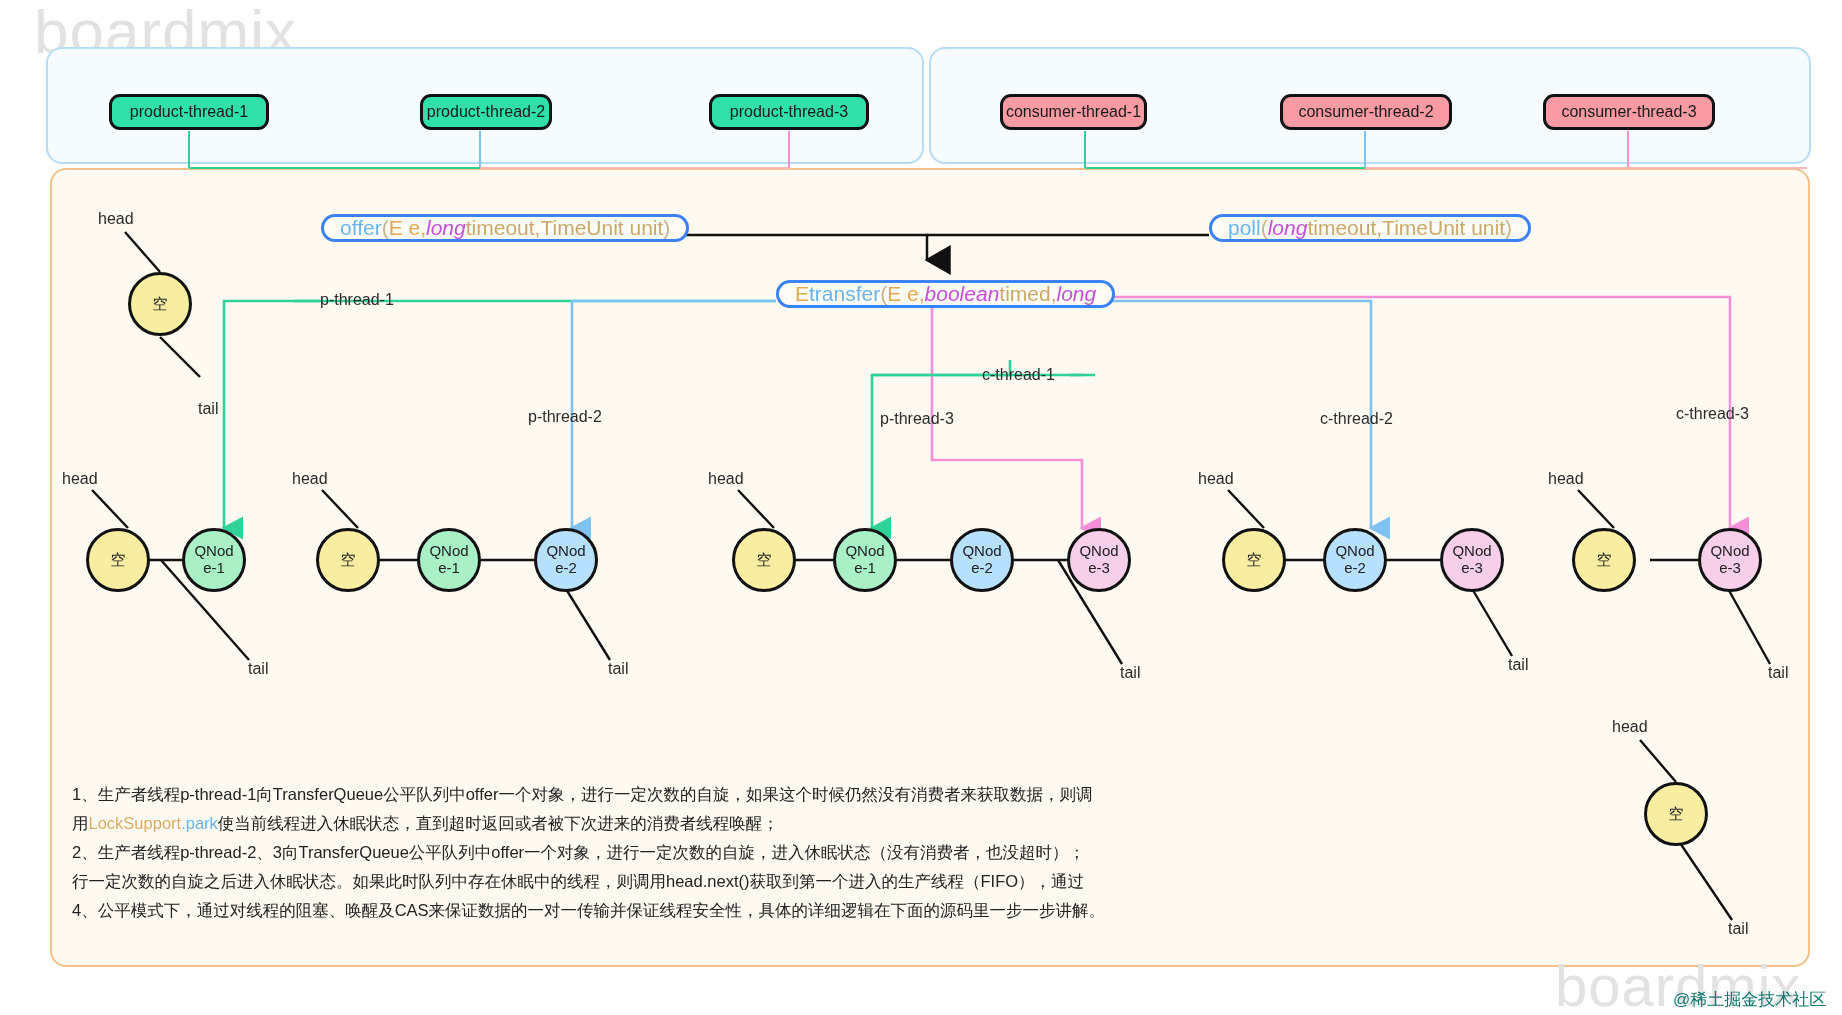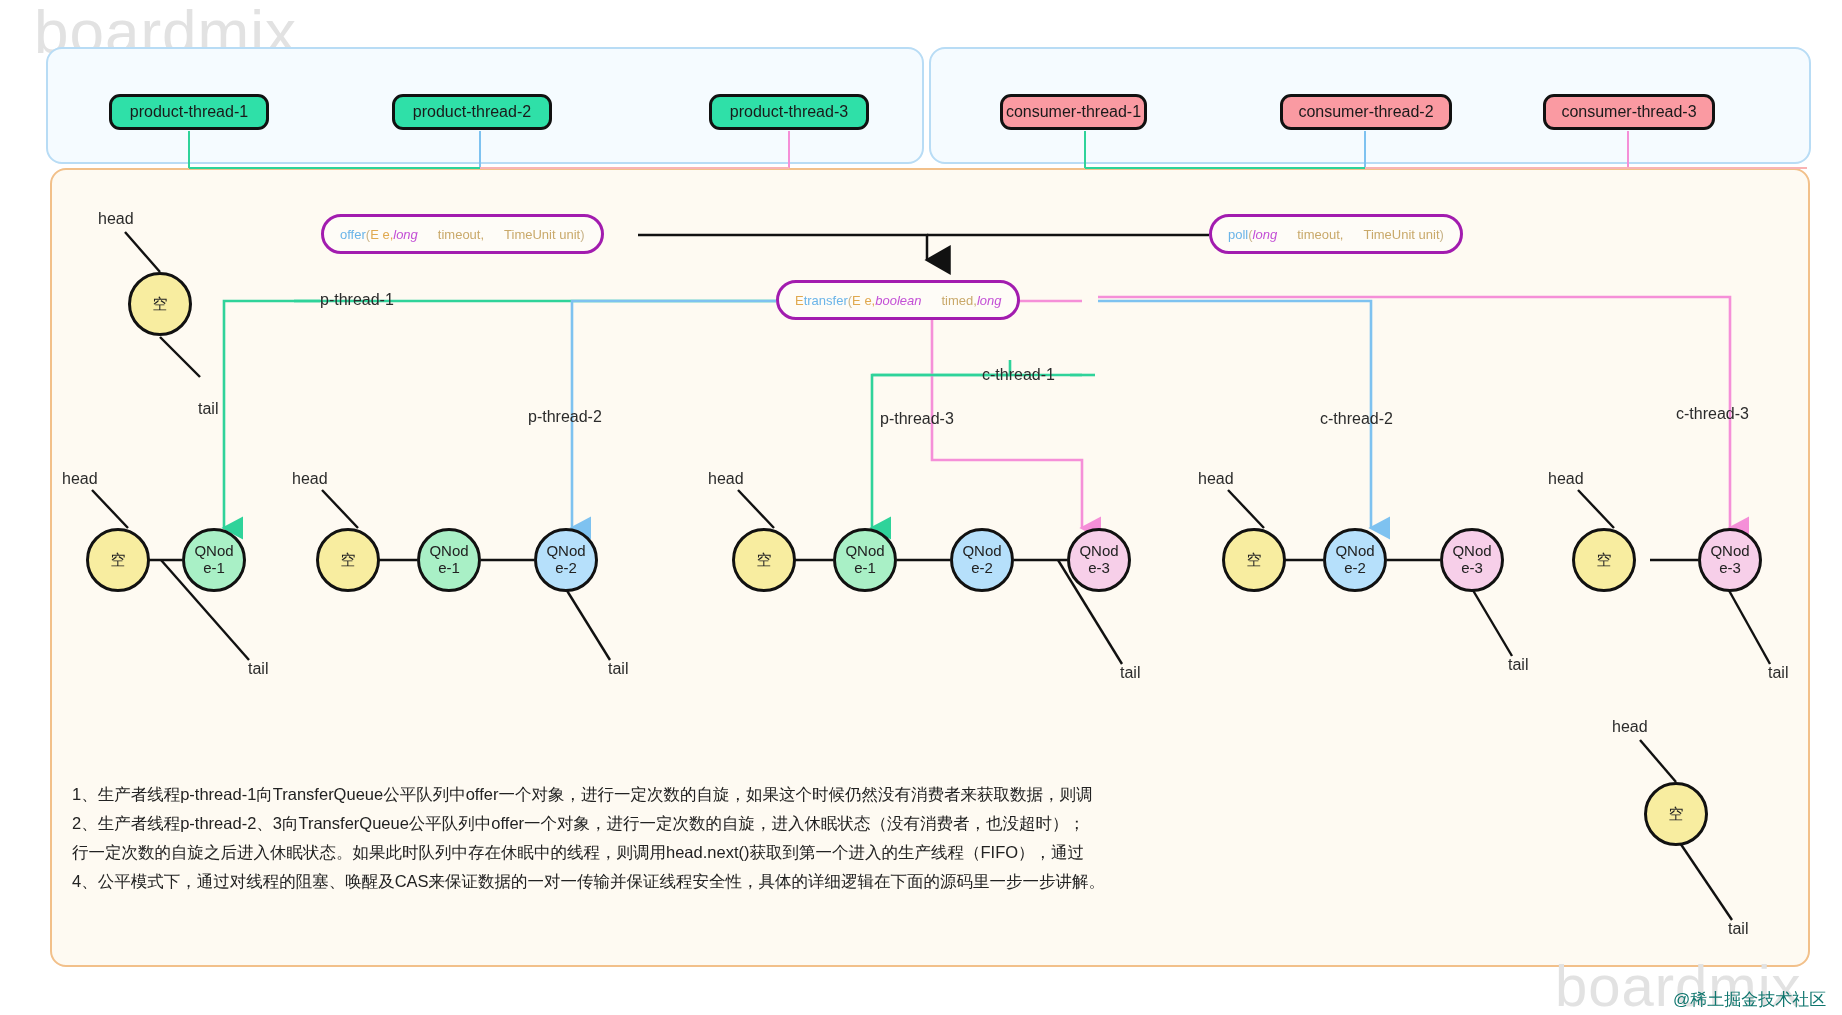--- a/index.html
+++ b/index.html
@@ -23,28 +23,28 @@
           border:2px solid #f2c08a;border-radius:16px;background:#fefaf2;}
 
   
   .chip{position:absolute;height:36px;border:3px solid #111;border-radius:11px;
         display:flex;align-items:center;justify-content:center;
         font-size:16px;color:#1a1a1a;padding:12px 12px;box-sizing:border-box;white-space:nowrap;}
   .chip-p{background:#2fe0a8;}
   .chip-c{background:#fa9aa2;}
 
   
-  .mbox{position:absolute;height:40px;border:3px solid #a21caf;border-radius:21px;background:#fefcf7;
+  .mbox{position:absolute;height:28px;border:3px solid #3b82f6;border-radius:21px;background:#fefcf7;
         display:flex;align-items:center;padding:0 16px;box-sizing:border-box;
-        font-size:13px;white-space:nowrap;}
+        font-size:21px;white-space:nowrap;}
   .tk-fn{color:#6ab4e8;}
   .tk-par{color:#c9b48a;}
   .tk-type{color:#e0a94f;}
   .tk-kw{color:#c34fd6;font-style:italic;}
-  .tk-id{color:#c9a96a;margin-left:20px;}
+  .tk-id{color:#c9a96a;}
 
   
   svg.lines{position:absolute;left:0;top:0;width:1842px;height:1015px;overflow:visible;pointer-events:none;}
 
   
   .node{position:absolute;width:64px;height:64px;border-radius:50%;border:3px solid #111;
         box-sizing:border-box;display:flex;flex-direction:column;align-items:center;
         justify-content:center;font-size:15px;line-height:1.12;color:#222;text-align:center;}
   .n-empty{background:#f8eda0;}
   .n-green{background:#a9f0c6;}
@@ -148,21 +148,21 @@
 
     <path d="M1578,490 L1614,528" stroke="#111" stroke-width="2.4" fill="none"></path>
     <path d="M1712,560 L1770,664" stroke="#111" stroke-width="2.4" fill="none"></path>
     <path d="M1650,560 L1698,560" stroke="#111" stroke-width="2.6" fill="none"></path>
 
     <path d="M1640,740 L1676,782" stroke="#111" stroke-width="2.4" fill="none"></path>
     <path d="M1678,840 L1732,920" stroke="#111" stroke-width="2.4" fill="none"></path>
   </svg>
 
   <div class="chip chip-p" style="left:109px;top:94px;width:160px;">product-thread-1</div>
-  <div class="chip chip-p" style="left:392px;top:94px;width:160px;">product-thread-2</div>
+  <div class="chip chip-p" style="left:420px;top:94px;width:132px;">product-thread-2</div>
   <div class="chip chip-p" style="left:709px;top:94px;width:160px;">product-thread-3</div>
 
   <div class="chip chip-c" style="left:1000px;top:94px;width:147px;">consumer-thread-1</div>
   <div class="chip chip-c" style="left:1280px;top:94px;width:172px;">consumer-thread-2</div>
   <div class="chip chip-c" style="left:1543px;top:94px;width:172px;">consumer-thread-3</div>
 
   <div class="mbox" style="left:321px;top:214px;">
     <span class="tk-fn">offer</span>
       <span class="tk-par">(</span>
       <span class="tk-type">E e, </span>
@@ -271,20 +271,21 @@
   <div class="lbl" style="left:1768px;top:664px;">tail</div>
 
   <div class="lbl" style="left:1612px;top:718px;">head</div>
   <div class="node n-empty" style="left:1644px;top:782px;">
     <span>空</span>
   </div>
   <div class="lbl" style="left:1728px;top:920px;">tail</div>
 
   <div class="desc">
     <p><span>1、生产者线程p-thread-1向TransferQueue公平队列中offer一个对象，进行一定次数的自旋，如果这个时候仍然没有消费者来获取数据，则调</span></p>
+    <p><span>用</span><span class="hl-a">LockSupport</span><span class="hl-b">.park</span><span>使当前线程进入休眠状态，直到超时返回或者被下次进来的消费者线程唤醒；</span></p>
     <p><span>2、生产者线程p-thread-2、3向TransferQueue公平队列中offer一个对象，进行一定次数的自旋，进入休眠状态（没有消费者，也没超时）；</span></p>
     <p><span>行一定次数的自旋之后进入休眠状态。如果此时队列中存在休眠中的线程，则调用head.next()获取到第一个进入的生产线程（FIFO），通过</span></p>
     <p><span>4、公平模式下，通过对线程的阻塞、唤醒及CAS来保证数据的一对一传输并保证线程安全性，具体的详细逻辑在下面的源码里一步一步讲解。</span></p>
   </div>
 
   <div class="wm wm-br">boardmix</div>
   <div class="wm-cn">@稀土掘金技术社区</div>
 
 </div>
 

